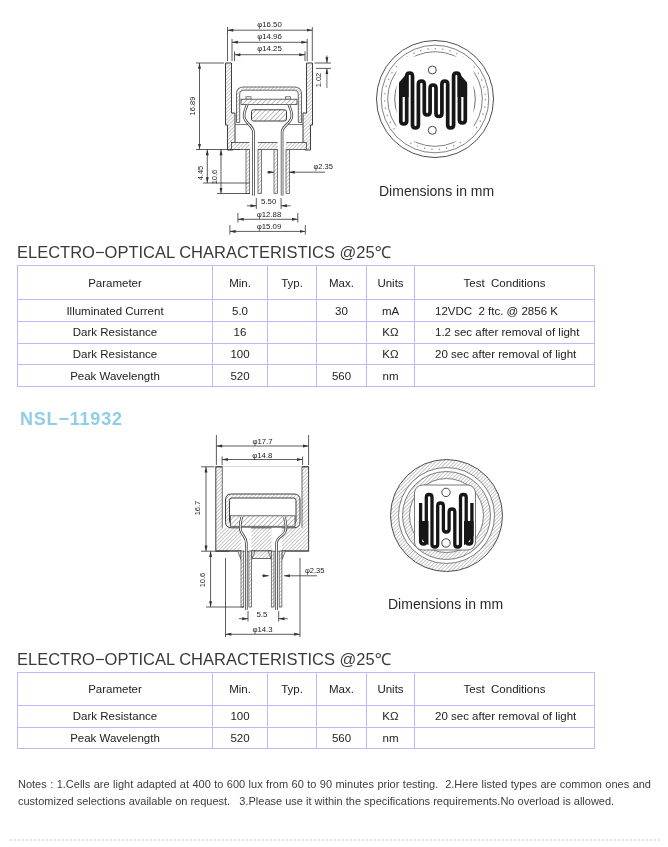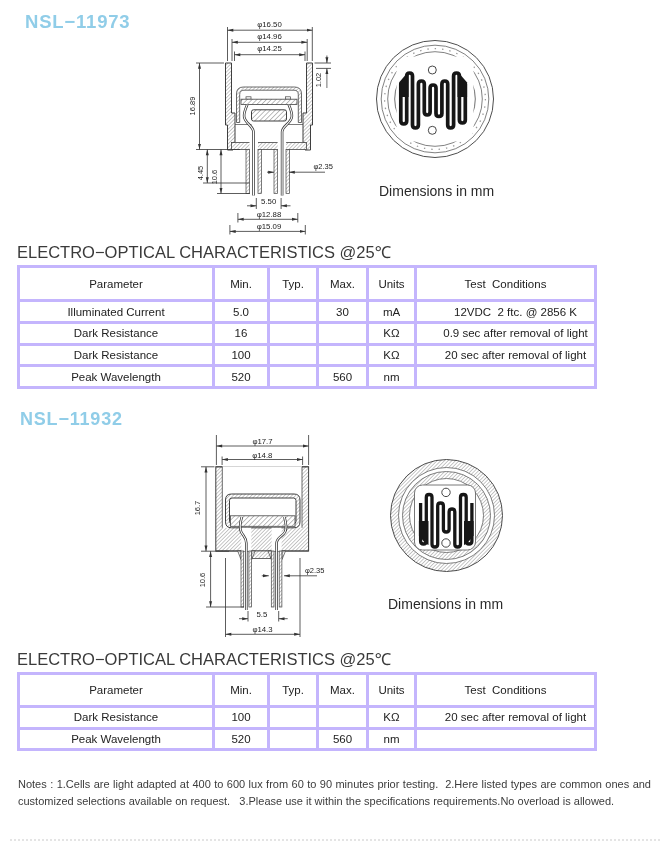--- a/index.html
+++ b/index.html
@@ -1,22 +1,22 @@
 <!DOCTYPE html>
 <html><head><meta charset="utf-8">
 <style>
 html,body{margin:0;padding:0;background:#fff;}
 #page{position:relative;width:668px;height:847px;background:#fff;overflow:hidden;
  font-family:"Liberation Sans",sans-serif;}
 .t1{position:absolute;font-weight:bold;color:#90cde8;letter-spacing:0.8px;}
 .hd{position:absolute;color:#3a3a3a;font-size:16.5px;letter-spacing:0px;white-space:nowrap;}
 .dim{position:absolute;color:#2a2a2a;font-size:14px;}
 table{border-collapse:collapse;position:absolute;table-layout:fixed;}
-td{border:3px solid #c4b5fd;font-size:11.5px;color:#222;text-align:center;padding:0;overflow:hidden;white-space:nowrap;}
-td.tc{text-align:center;padding-left:20px;}
+td{border:1px solid #c4b5fd;font-size:11.5px;color:#222;text-align:center;padding:0;overflow:hidden;white-space:nowrap;}
+td.tc{text-align:left;padding-left:20px;}
 .notes{position:absolute;left:18px;width:633px;font-size:11px;color:#3c3c3c;line-height:16.8px;text-align:justify;}
 svg{position:absolute;left:0;top:0;}
 </style></head><body>
 <div id="page">
 <svg width="668" height="847" viewBox="0 0 668 847">
 <defs>
 <pattern id="h1" width="2.6" height="2.6" patternUnits="userSpaceOnUse" patternTransform="rotate(-45)">
  <rect width="2.6" height="2.6" fill="#fff"></rect>
           <line x1="0" y1="0" x2="2.6" y2="0" stroke="#6a6a6a" stroke-width="0.75"></line>
 </pattern>
@@ -165,21 +165,20 @@
 <circle cx="446.5" cy="515.5" r="44" fill="url(#h1)" stroke="#4a4a4a" stroke-width="0.7"></circle>
 <circle cx="446.5" cy="515.5" r="37" fill="#fff" stroke="#4a4a4a" stroke-width="0.7"></circle>
 <rect x="414.5" y="485" width="61" height="65" rx="8" fill="#fff" stroke="#555" stroke-width="0.8"></rect>
 <path d="M420.6,503.0 V541.2 Q420.6,544.0 423.5,544.0 Q426.3,544.0 426.3,541.2 V497.3 Q426.3,494.5 429.1,494.5 Q432.0,494.5 432.0,497.3 V544.2 Q432.0,547.0 434.9,547.0 Q437.7,547.0 437.7,544.2 V505.8 Q437.7,503.0 440.5,503.0 Q443.4,503.0 443.4,505.8 V529.2 Q443.4,532.0 446.2,532.0 Q449.1,532.0 449.1,529.2 V511.8 Q449.1,509.0 452.0,509.0 Q454.8,509.0 454.8,511.8 V544.2 Q454.8,547.0 457.6,547.0 Q460.5,547.0 460.5,544.2 V497.3 Q460.5,494.5 463.4,494.5 Q466.2,494.5 466.2,497.3 V541.2 Q466.2,544.0 469.0,544.0 Q471.9,544.0 471.9,541.2 V503.0" fill="none" stroke="#161616" stroke-width="3.3"></path>
 <path d="M418.9,521 V535.5 L425.4,543.5 L428.5,545 V521 Z" fill="#161616"></path>
 <path d="M473.6,521 V535.5 L467.1,543.5 L464,545 V521 Z" fill="#161616"></path>
 <circle cx="446" cy="492.4" r="4.2" fill="#fff" stroke="#333" stroke-width="0.9"></circle>
 <circle cx="446" cy="543" r="4.2" fill="#fff" stroke="#333" stroke-width="0.9"></circle>
 </g>
     </svg>
-<div class="t1" style="left:25px;top:11px;font-size:18.5px;">NSL−11973</div>
 <div class="t1" style="left:20px;top:409px;font-size:18px;">NSL−11932</div>
 <div class="hd" style="left:17px;top:240px;">ELECTRO−OPTICAL CHARACTERISTICS @25℃</div>
 <div class="hd" style="left:17px;top:646.5px;">ELECTRO−OPTICAL CHARACTERISTICS @25℃</div>
 <div class="dim" style="left:379px;top:183px;">Dimensions in mm</div>
 <div class="dim" style="left:388px;top:596px;">Dimensions in mm</div>
 <table style="left:17px;top:265.2px;border:1.6px solid #333;" cellspacing="0">
 <colgroup>
         <col style="width:195px">
         <col style="width:55px">
         <col style="width:49px">
@@ -203,21 +202,21 @@
           <td>30</td>
           <td>mA</td>
           <td class="tc">12VDC&nbsp; 2 ftc. @ 2856 K</td>
         </tr>
 <tr style="height:21.7px;">
           <td>Dark Resistance</td>
           <td>16</td>
           <td></td>
           <td></td>
           <td>KΩ</td>
-          <td class="tc">0.9 sec after removal of light</td>
+          <td class="tc">1.2 sec after removal of light</td>
         </tr>
 <tr style="height:21.7px;">
           <td>Dark Resistance</td>
           <td>100</td>
           <td></td>
           <td></td>
           <td>KΩ</td>
           <td class="tc">20 sec after removal of light</td>
         </tr>
 <tr style="height:21.7px;">

